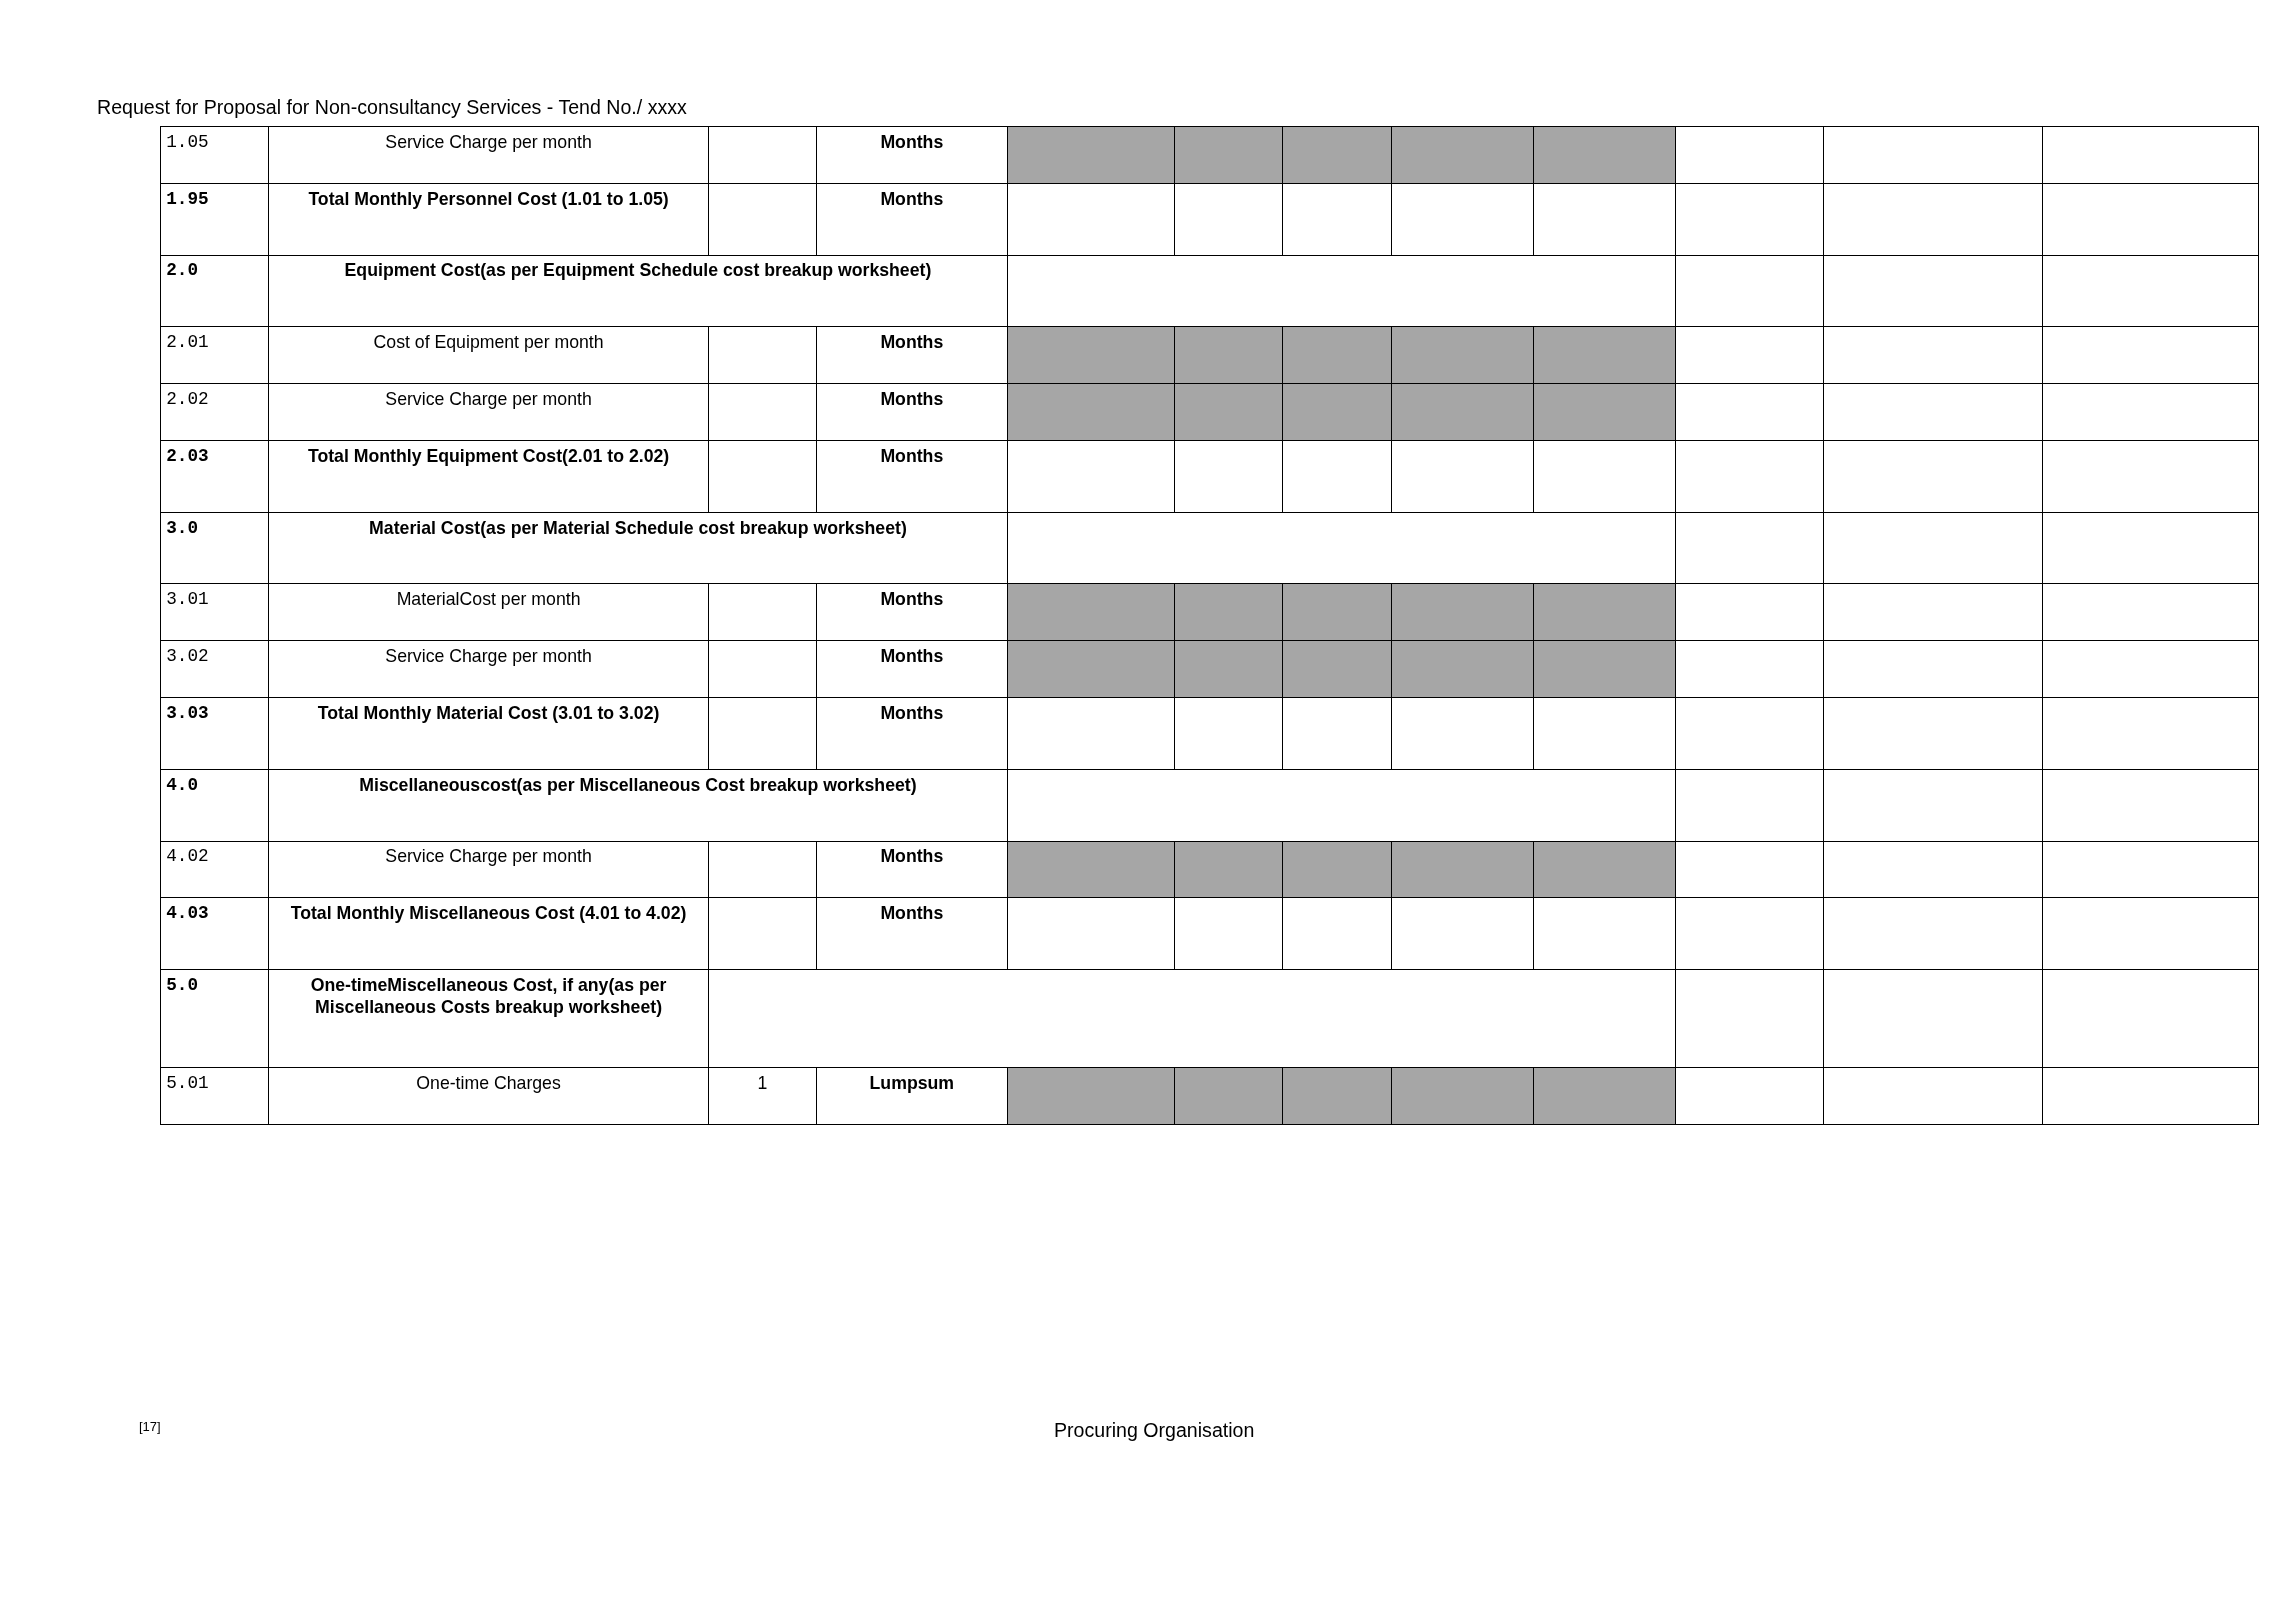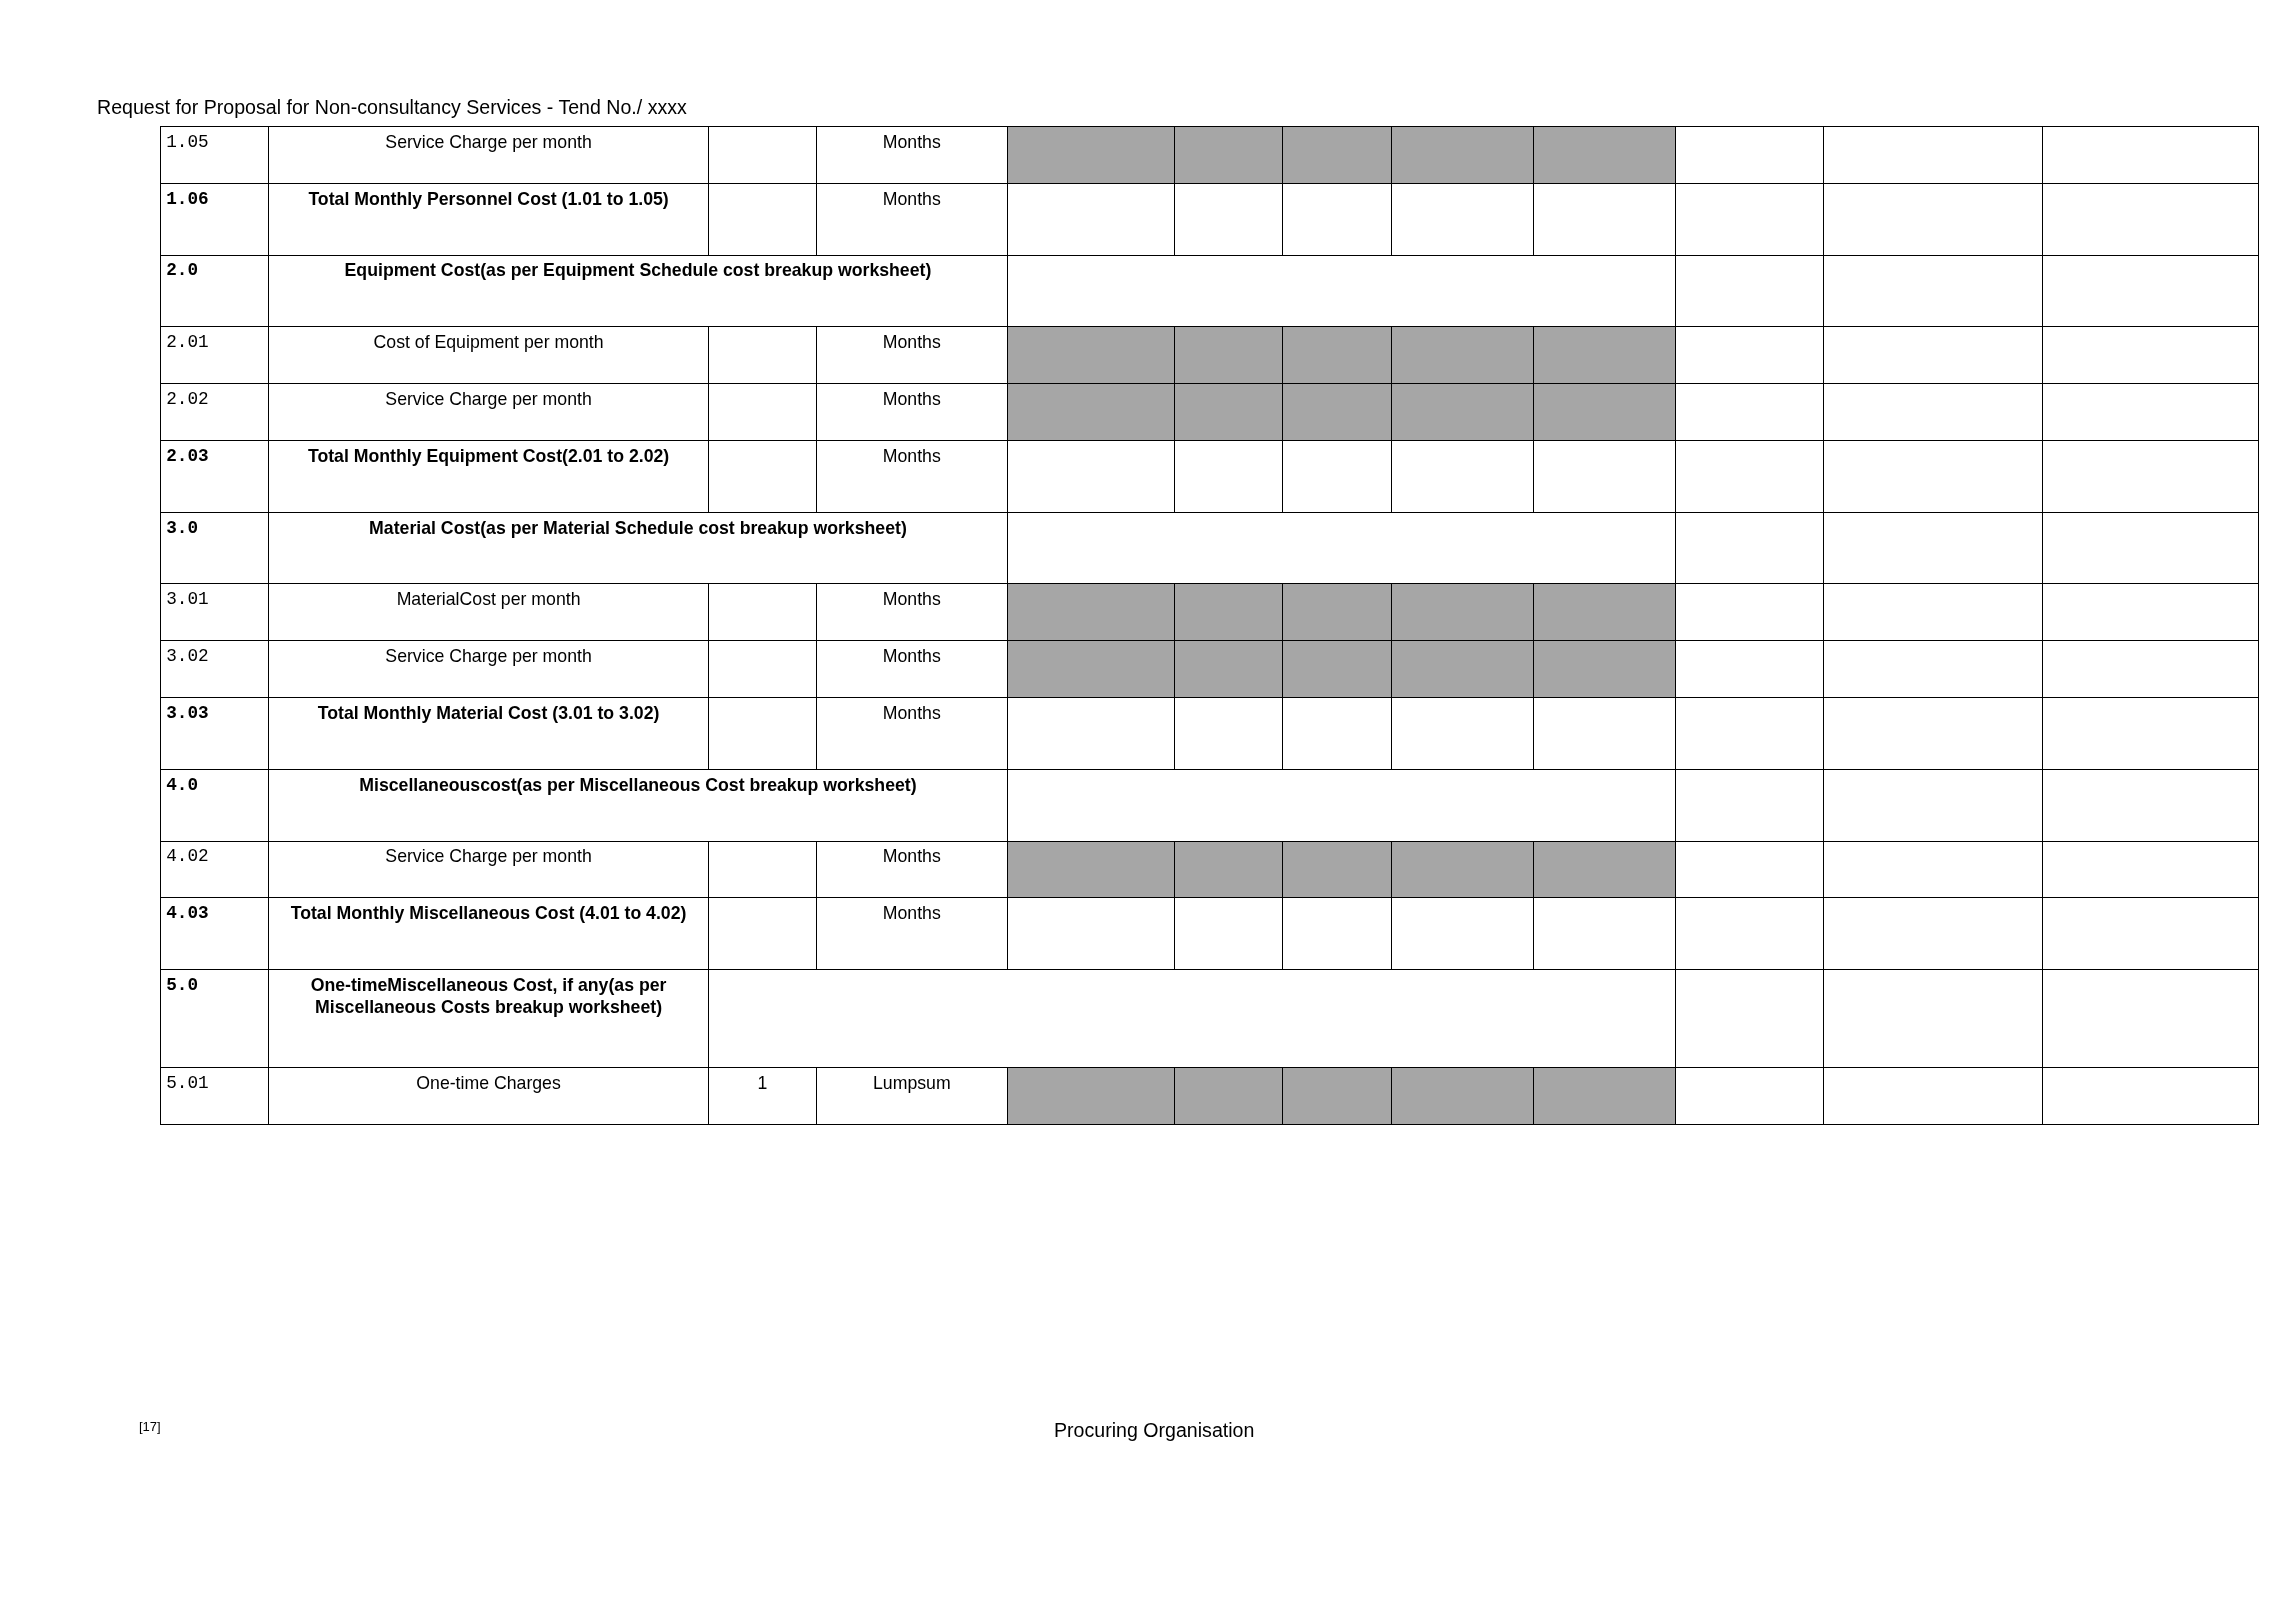--- a/index.html
+++ b/index.html
@@ -45,21 +45,21 @@
     border: 1.3px solid #000000;
     font-size: 17.7px;
     line-height: 22px;
     padding: 3.9px 5.2px;
     vertical-align: top;
     background: #ffffff;
   }
   td.c-sl       { width: 97px; text-align: left; font-family: Liberation Mono, monospace; }
   td.c-desc     { width: 428px; text-align: center; }
   td.c-qty      { width: 97px; text-align: center; }
-  td.c-unit     { width: 179px; text-align: center; }
+  td.c-unit     { width: 179px; text-align: center; font-weight: bold; }
   td.g1, td.g2, td.g3, td.g4, td.g5 { width: 98px; }
   td.g1 { width: 156px; }
   td.g2 { width: 97px; }
   td.g3 { width: 97px; }
   td.g4 { width: 131px; }
   td.g5 { width: 131px; }
   td.w1 { width: 136px; }
   td.w2 { width: 208px; }
   td.w3 { width: 204px; }
   .shaded { background: #a6a6a6 !important; }
@@ -109,21 +109,21 @@
           <td class="g2 shaded"></td>
           <td class="g3 shaded"></td>
           <td class="g4 shaded"></td>
           <td class="g5 shaded"></td>
           <td class="w1"></td>
           <td class="w2"></td>
           <td class="w3"></td>
         </tr>
 
         <tr class="row-tall">
-          <td class="c-sl bold">1.06</td>
+          <td class="c-sl bold">1.95</td>
           <td class="c-desc bold">Total Monthly Personnel Cost (1.01 to 1.05)</td>
           <td class="c-qty"></td>
           <td class="c-unit">Months</td>
           <td class="g1"></td>
           <td class="g2"></td>
           <td class="g3"></td>
           <td class="g4"></td>
           <td class="g5"></td>
           <td class="w1"></td>
           <td class="w2"></td>

